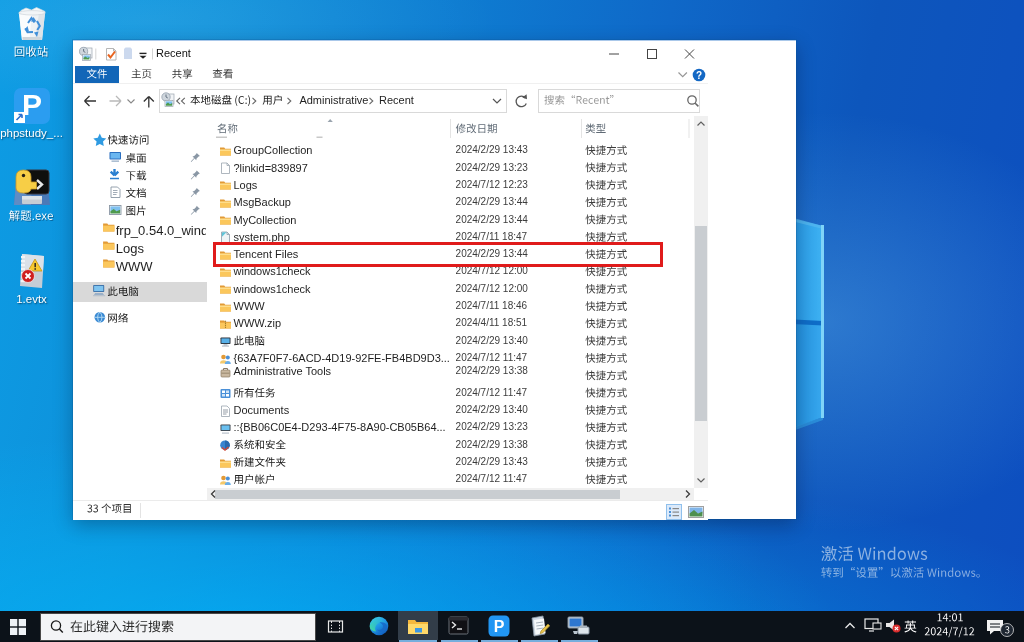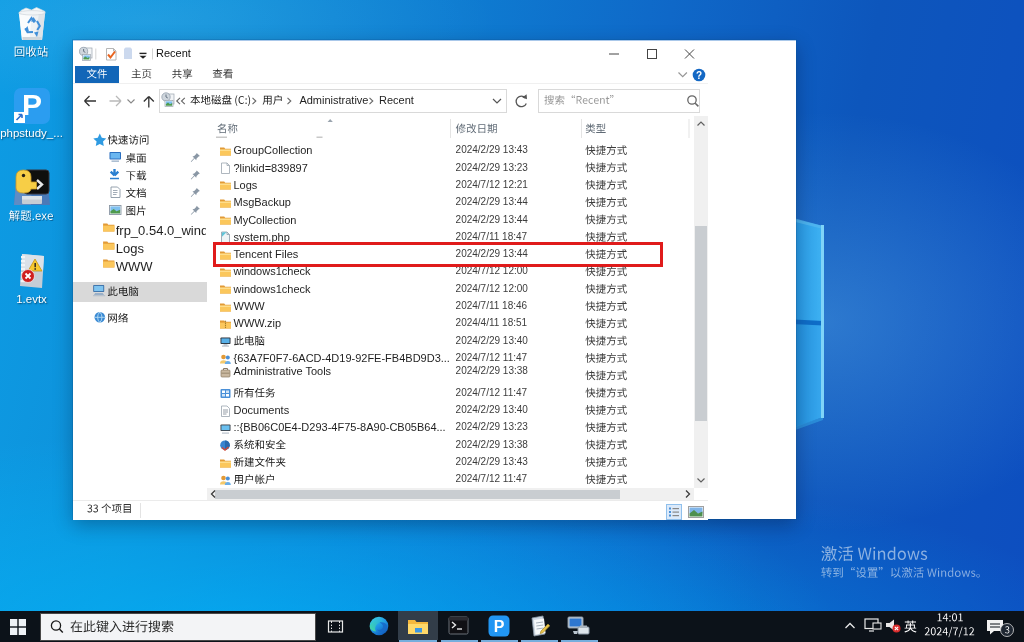--- a/index.html
+++ b/index.html
@@ -202,21 +202,21 @@
           <use href="#i-file"></use>
         </svg>
         <span class="rn">?linkid=839897</span>
         <span class="rd">2024/2/29 13:23</span>
       </div>
 <div class="row" style="top:60.8px">
         <svg class="ric" width="13" height="13" viewBox="0 0 13 13">
           <use href="#i-folder"></use>
         </svg>
         <span class="rn">Logs</span>
-        <span class="rd">2024/7/12 12:21</span>
+        <span class="rd">2024/7/12 12:23</span>
       </div>
 <div class="row" style="top:78.2px">
         <svg class="ric" width="13" height="13" viewBox="0 0 13 13">
           <use href="#i-folder"></use>
         </svg>
         <span class="rn">MsgBackup</span>
         <span class="rd">2024/2/29 13:44</span>
       </div>
 <div class="row" style="top:95.5px">
         <svg class="ric" width="13" height="13" viewBox="0 0 13 13">

